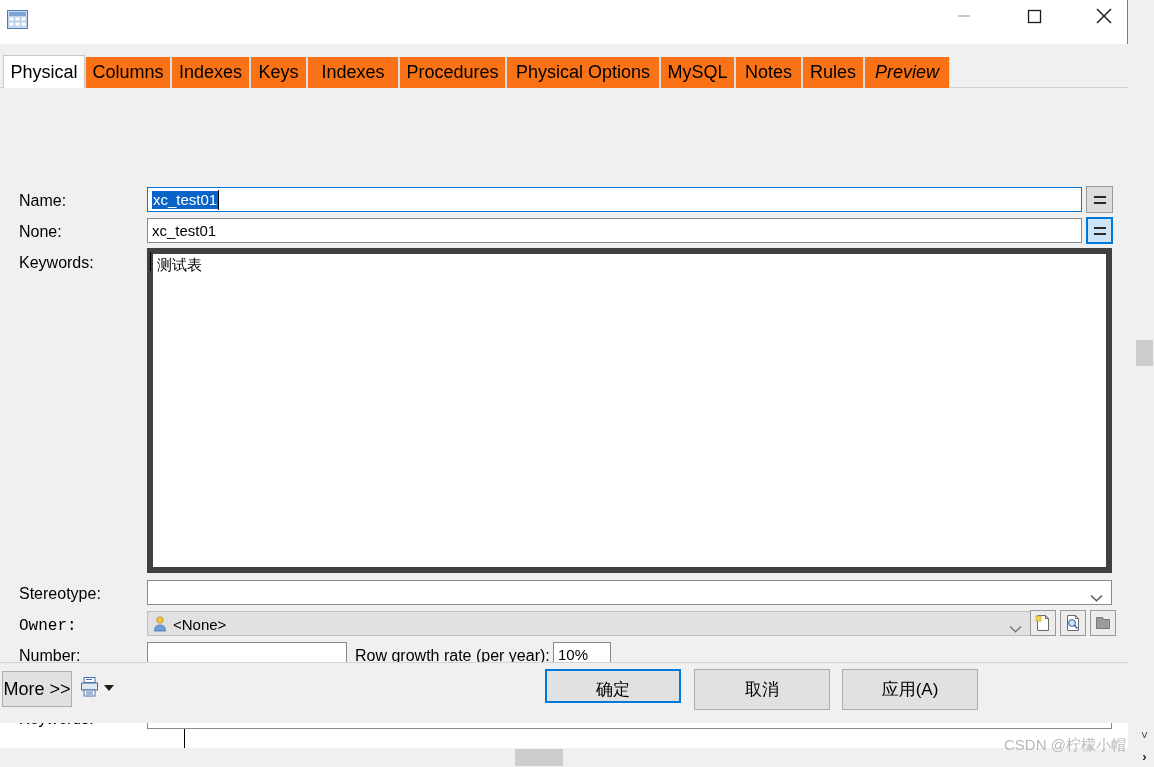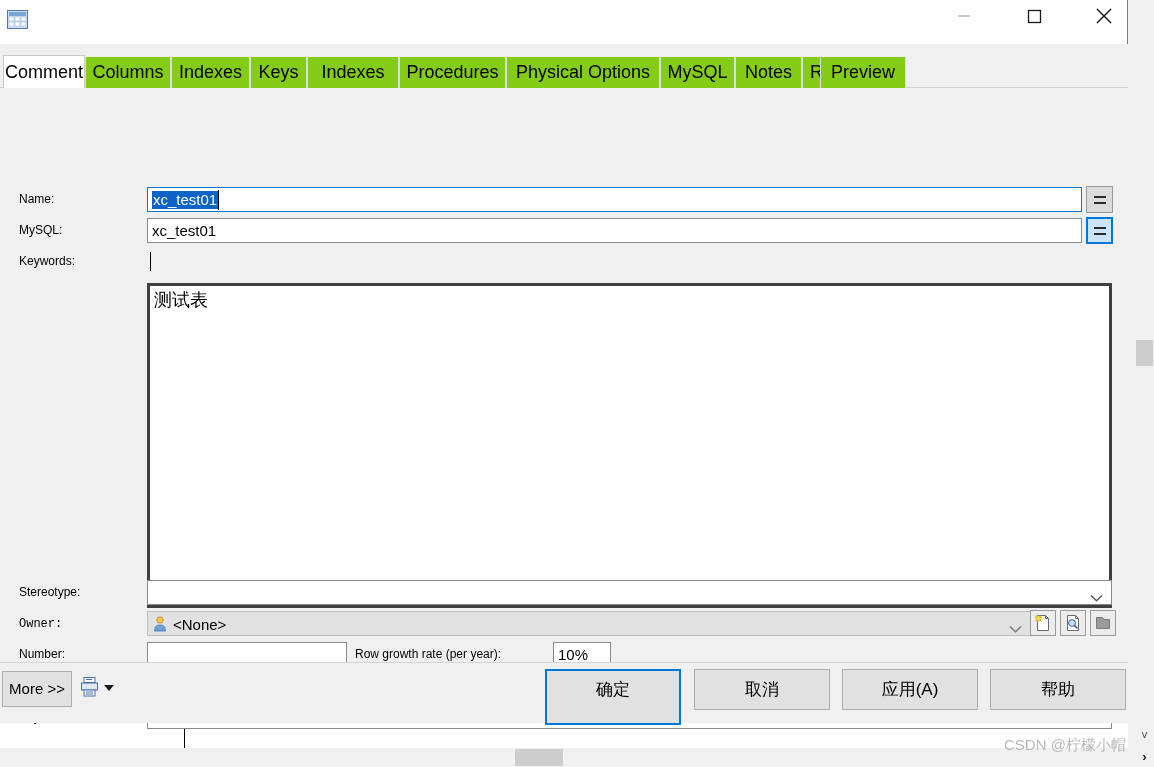--- a/index.html
+++ b/index.html
@@ -152,21 +152,21 @@
   .tabstrip-baseline {
     position: absolute;
     left: 0; top: 87px;
     width: 1128px; height: 1px;
     background: #d0d0d0;
   }
   .tab {
     position: absolute;
     top: 57px;
     height: 31px;
-    background: #84cc16;
+    background: #f97316;
     border-left: 1px solid #dcdcdc;
     border-right: 1px solid #dcdcdc;
     box-sizing: border-box;
     font-size: 18px;
     line-height: 30px;
     color: #000000;
     text-align: center;
     white-space: nowrap;
     cursor: default;
   }
@@ -183,21 +183,21 @@
   
   .panel {
     position: absolute;
     left: 0; top: 88px;
     width: 1128px; height: 574px;
     background: #f0f0f0;
   }
 
   .lbl {
     position: absolute;
-    font-size: 12px;
+    font-size: 16px;
     color: #000000;
     white-space: nowrap;
   }
 
   .tf {
     position: absolute;
     box-sizing: border-box;
     background: #ffffff;
     border: 1px solid #8a8a8a;
     font-family: "Liberation Sans", "DejaVu Sans", sans-serif;
@@ -206,29 +206,28 @@
     padding: 0 4px;
     line-height: normal;
     outline: none;
   }
   .tf.focused { border: 1px solid #0078d7; }
 
   .ta {
     position: absolute;
     box-sizing: border-box;
     background: #ffffff;
-    border: 3px solid #404040;
+    border: 6px solid #404040;
     font-family: "Liberation Sans", "DejaVu Sans", sans-serif;
-    font-size: 18px;
+    font-size: 15px;
     color: #000000;
     padding: 2px 4px;
     resize: none;
     outline: none;
     overflow: hidden;
-    margin-top: 35px;
   }
 
   .eqbtn {
     position: absolute;
     width: 27px; height: 27px;
     box-sizing: border-box;
     background: #dcdcdc;
     border: 1px solid #9a9a9a;
     cursor: default;
   }
@@ -326,21 +325,21 @@
     white-space: nowrap;
   }
   .btn.cjk { font-size: 17px; }
   .btn.default-focus {
     border: 2px solid #0078d7;
     background: #e1e1e1;
   }
   .btn-more {
     left: 2px; top: 671px;
     width: 70px; height: 36px;
-    font-size: 15px;
+    font-size: 18px;
     line-height: 34px;
   }
   .printbtn {
     position: absolute;
     left: 80px; top: 676px;
     width: 20px; height: 22px;
   }
   .printarrow {
     position: absolute;
     left: 104px; top: 685px;
@@ -397,41 +396,41 @@
     <div class="win-btn btn-close">
       <svg width="46" height="32" viewBox="0 0 46 32">
         <line x1="16" y1="9" x2="30" y2="23" stroke="#1a1a1a" stroke-width="1.4"></line>
         <line x1="30" y1="9" x2="16" y2="23" stroke="#1a1a1a" stroke-width="1.4"></line>
       </svg>
     </div>
   </div>
 
   <div class="tabstrip"></div>
   <div class="tabstrip-baseline"></div>
-  <div class="tab active" style="left:3px;  width:82px;">Comment</div>
+  <div class="tab active" style="left:3px;  width:82px;">Physical</div>
   <div class="tab" style="left:85px; width:86px;">Columns</div>
   <div class="tab" style="left:171px;width:79px;">Indexes</div>
   <div class="tab" style="left:250px;width:57px;">Keys</div>
   <div class="tab" style="left:307px;width:92px;">Indexes</div>
   <div class="tab" style="left:399px;width:107px;">Procedures</div>
   <div class="tab" style="left:506px;width:154px;">Physical Options</div>
   <div class="tab" style="left:660px;width:75px;">MySQL</div>
   <div class="tab" style="left:735px;width:67px;">Notes</div>
   <div class="tab" style="left:802px;width:62px;">Rules</div>
-  <div class="tab" style="left:820px;width:86px;">Preview</div>
+  <div class="tab" style="left:864px;width:86px;font-style:italic;">Preview</div>
 
   <div class="panel">
 
     <div class="lbl" style="left:19px; top:104px;">Name:</div>
     <input class="tf focused" style="left: 147px; top: 99px; width: 935px; height: 25px; color: transparent;" value="xc_test01">
     <div class="eqbtn" style="left:1086px; top:98px;">
         <i class="eq"></i>
       </div>
 
-    <div class="lbl" style="left:19px; top:135px;">MySQL:</div>
+    <div class="lbl" style="left:19px; top:135px;">None:</div>
     <input class="tf" style="left: 147px; top: 130px; width: 935px; height: 25px;" value="xc_test01">
     <div class="eqbtn focused" style="left:1086px; top:129px;">
         <i class="eq"></i>
       </div>
 
     <div class="lbl" style="left:19px; top:166px;">Keywords:</div>
     <textarea class="ta" style="left: 147px; top: 160px; width: 965px; height: 325px;">测试表</textarea>
 
     <div class="lbl" style="left:19px; top:497px;">Stereotype:</div>
     <div class="combo" style="left:147px; top:492px; width:965px; height:25px;">
@@ -518,18 +517,17 @@
       <rect x="4" y="1.5" width="11" height="5" fill="#ffffff" stroke="#4a6fa8" stroke-width="1"></rect>
       <line x1="6" y1="3.5" x2="12" y2="3.5" stroke="#4a6fa8" stroke-width="1"></line>
       <rect x="1.5" y="7" width="16" height="7" fill="#dfe7f3" stroke="#4a6fa8" stroke-width="1"></rect>
       <rect x="4" y="14" width="11" height="6" fill="#ffffff" stroke="#4a6fa8" stroke-width="1"></rect>
       <line x1="6" y1="16" x2="13" y2="16" stroke="#4a6fa8" stroke-width="1"></line>
       <line x1="6" y1="18" x2="13" y2="18" stroke="#4a6fa8" stroke-width="1"></line>
     </svg>
   </div>
   <div class="printarrow"></div>
 
-  <div class="btn cjk default-focus" style="left:545px; top:669px; width:136px; height:56px; line-height:37px;">确定</div>
+  <div class="btn cjk default-focus" style="left:545px; top:669px; width:136px; height:34px; line-height:37px;">确定</div>
   <div class="btn cjk" style="left:694px; top:669px; width:136px; height:41px; line-height:39px;">取消</div>
   <div class="btn cjk" style="left:842px; top:669px; width:136px; height:41px; line-height:39px;">应用(A)</div>
-  <div class="btn cjk" style="left:990px; top:669px; width:136px; height:41px; line-height:39px;">帮助</div>
 
 </div>
 
 </body></html>

